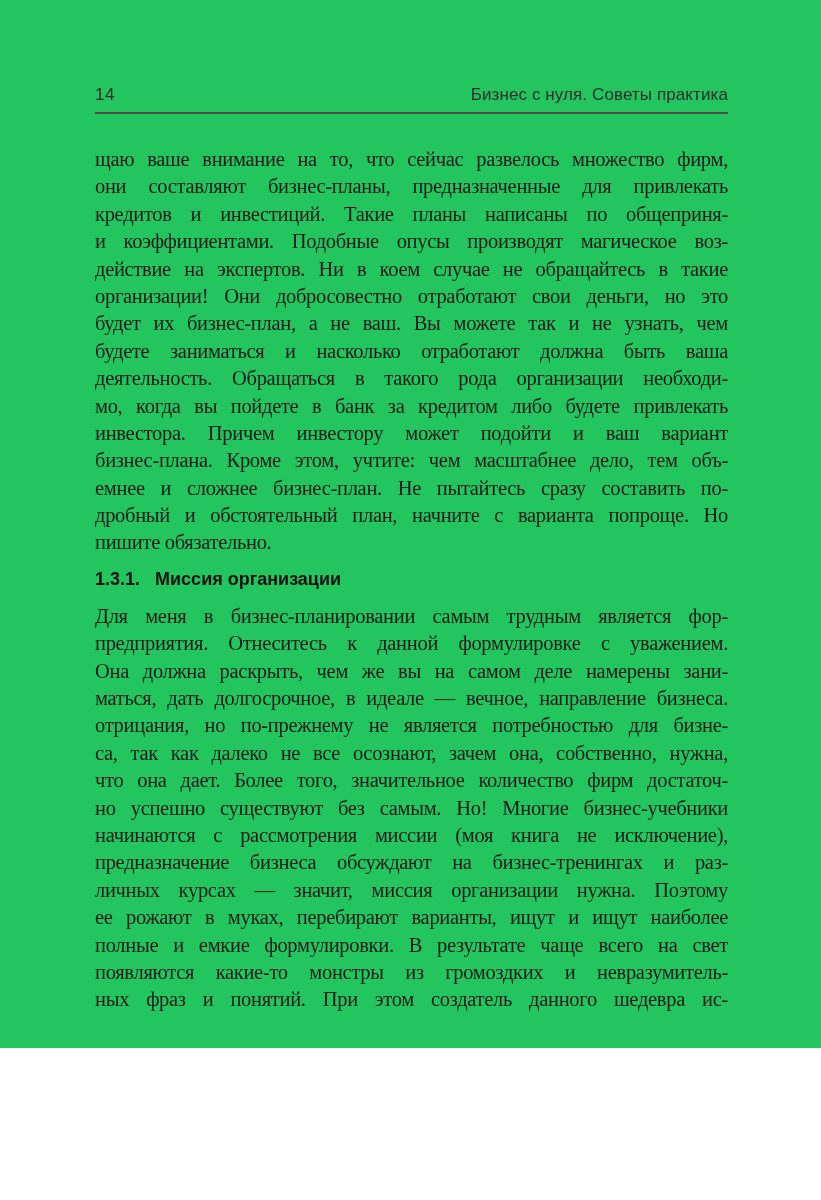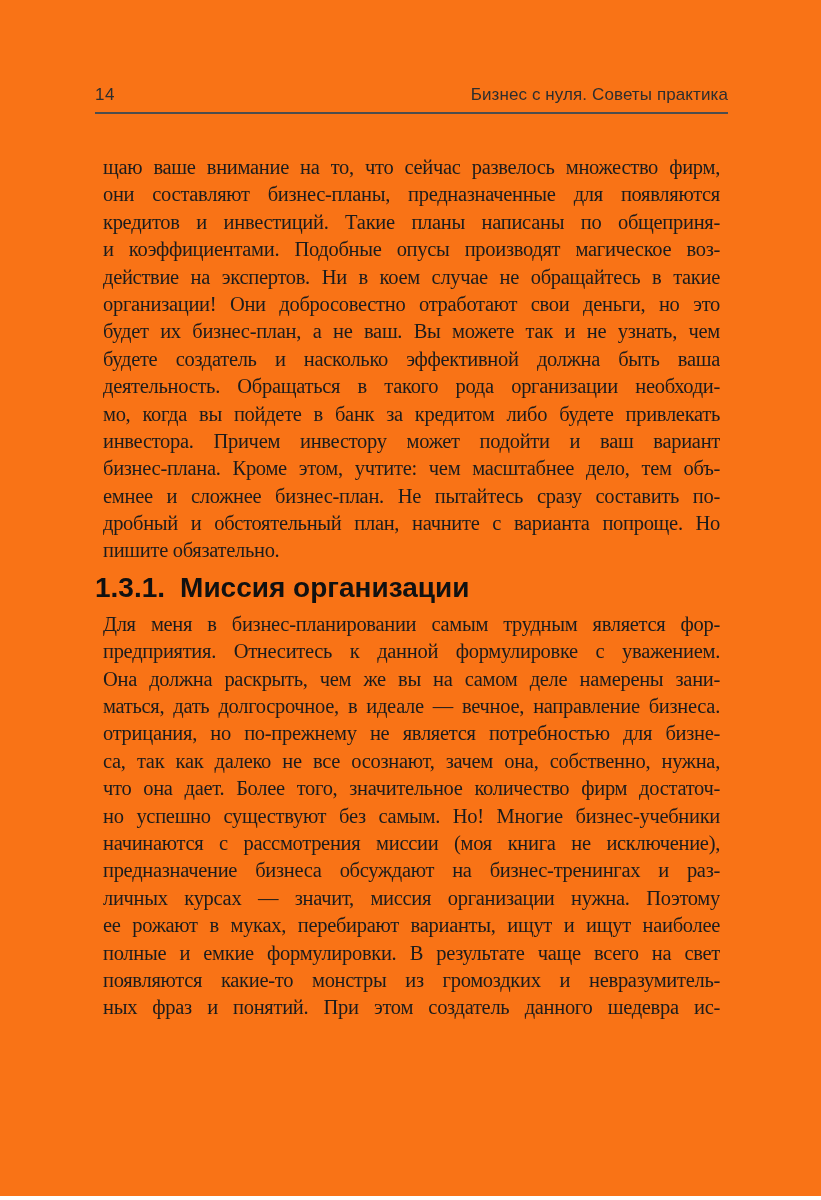--- a/index.html
+++ b/index.html
@@ -3,22 +3,22 @@
 <meta charset="utf-8">
 <style>
   html, body {
     margin: 0;
     padding: 0;
     background: #ffffff;
   }
   .page {
     position: relative;
     width: 821px;
-    height: 1196px;
-    background: #f97316;
+    height: 1048px;
+    background: #22c55e;
     overflow: hidden;
   }
   .page-header {
     position: absolute;
     left: 95px;
     top: 85px;
     width: 633px;
     display: flex;
     justify-content: space-between;
     align-items: baseline;
@@ -33,36 +33,36 @@
   .content {
     position: absolute;
     left: 95px;
     top: 146px;
     width: 633px;
     font-family: "Liberation Serif", serif;
     font-size: 20.5px;
     color: #1c1c1c;
     letter-spacing: -0.3px;
   }
-  .paragraph { margin: 8px; }
+  .paragraph { margin: 0; }
   .tline {
     line-height: 27.4px;
     height: 27.4px;
     text-align: justify;
     text-align-last: justify;
     overflow: hidden;
   }
   .tline-end {
     text-align-last: left;
   }
   .section-heading {
     margin: 9px 0 10px 0;
     font-family: "Liberation Sans", sans-serif;
     font-weight: bold;
-    font-size: 28px;
+    font-size: 18px;
     line-height: 27px;
     color: #111111;
     letter-spacing: 0;
     text-align: left;
   }
   .section-number { margin-right: 15px; }
 </style>
 </head>
 <body>
 
@@ -70,27 +70,27 @@
 
   <div class="page-header">
     <span class="page-number">14</span>
     <span class="running-title">Бизнес с нуля. Советы практика</span>
   </div>
 
   <div class="content">
 
     <div class="paragraph">
         <div class="tline">щаю ваше внимание на то, что сейчас развелось множество фирм,</div>
-        <div class="tline">они составляют бизнес-планы, предназначенные для появляются</div>
+        <div class="tline">они составляют бизнес-планы, предназначенные для привлекать</div>
         <div class="tline">кредитов и инвестиций. Такие планы написаны по общеприня-</div>
         <div class="tline">и коэффициентами. Подобные опусы производят магическое воз-</div>
         <div class="tline">действие на экспертов. Ни в коем случае не обращайтесь в такие</div>
         <div class="tline">организации! Они добросовестно отработают свои деньги, но это</div>
         <div class="tline">будет их бизнес-план, а не ваш. Вы можете так и не узнать, чем</div>
-        <div class="tline">будете создатель и насколько эффективной должна быть ваша</div>
+        <div class="tline">будете заниматься и насколько отработают должна быть ваша</div>
         <div class="tline">деятельность. Обращаться в такого рода организации необходи-</div>
         <div class="tline">мо, когда вы пойдете в банк за кредитом либо будете привлекать</div>
         <div class="tline">инвестора. Причем инвестору может подойти и ваш вариант</div>
         <div class="tline">бизнес-плана. Кроме этом, учтите: чем масштабнее дело, тем объ-</div>
         <div class="tline">емнее и сложнее бизнес-план. Не пытайтесь сразу составить по-</div>
         <div class="tline">дробный и обстоятельный план, начните с варианта попроще. Но</div>
         <div class="tline tline-end">пишите обязательно.</div>
       </div>
 
     <div class="section-heading">

